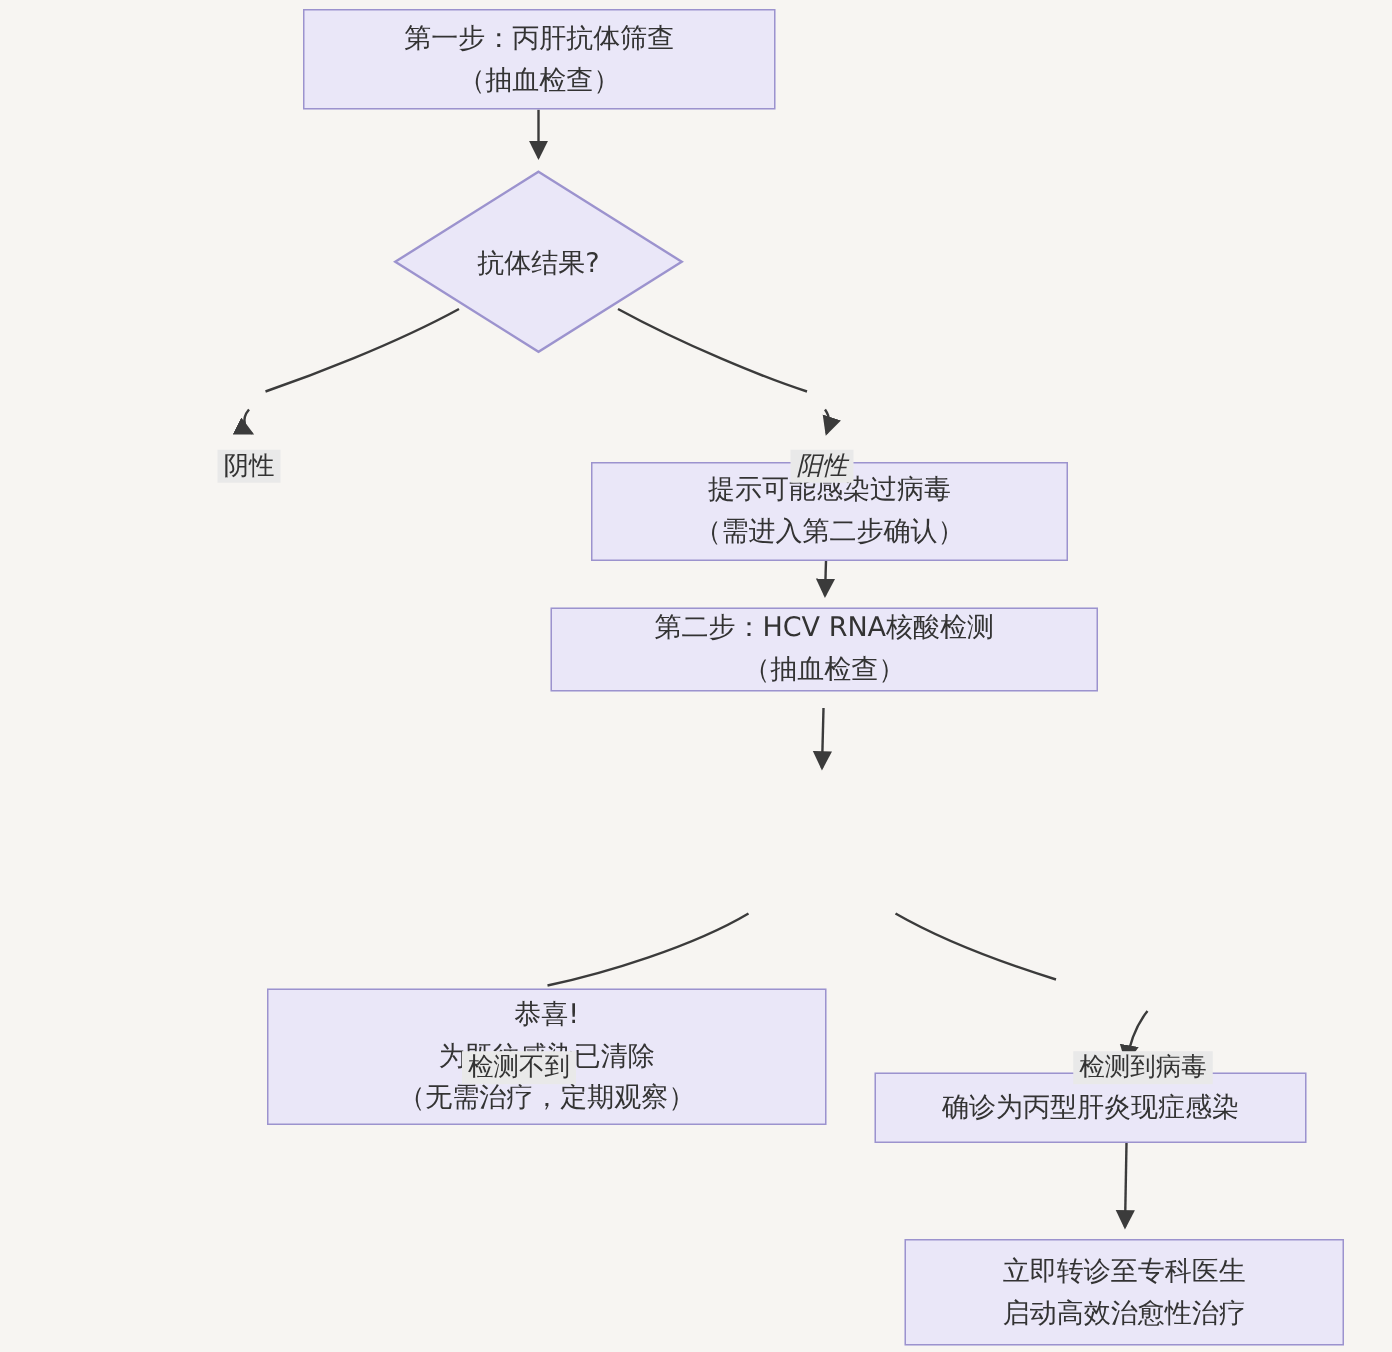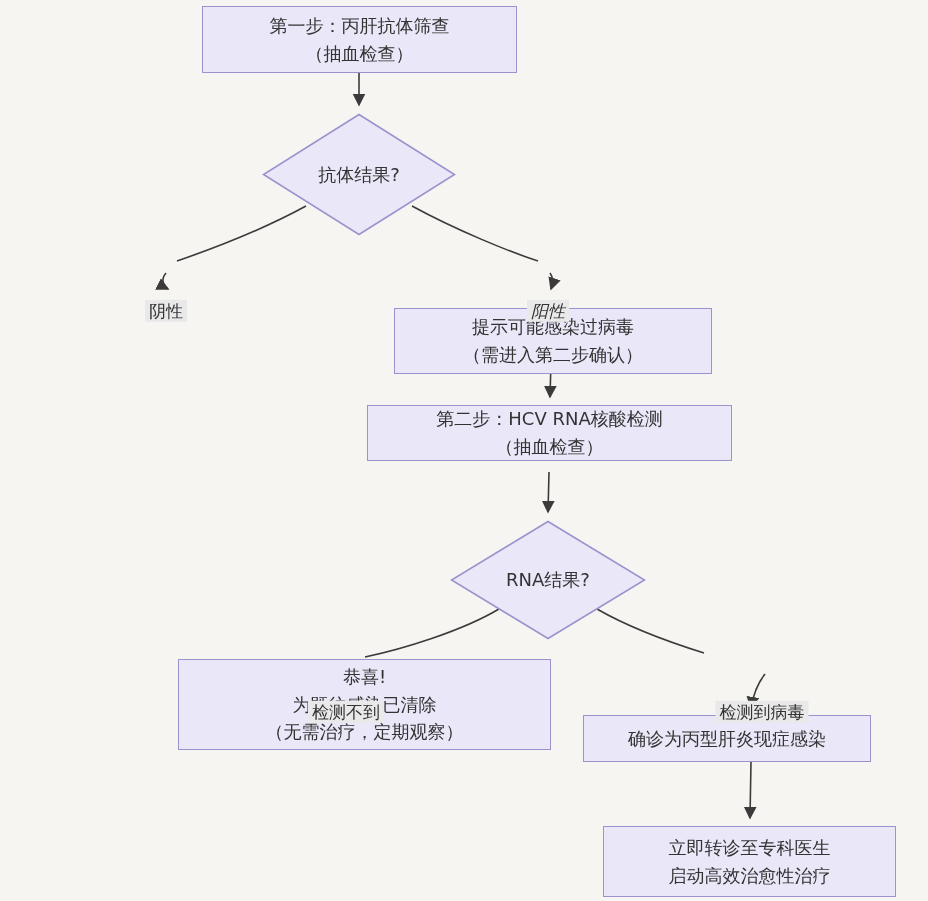--- a/index.html
+++ b/index.html
@@ -81,26 +81,20 @@
   <div class="node box" style="left:394px;top:308px;width:318px;height:66px;">
     <span>提示可能感染过病毒
 （需进入第二步确认）</span>
   </div>
 
   <div class="node box" style="left:367px;top:405px;width:365px;height:56px;">
     <span>第二步：HCV RNA核酸检测
 （抽血检查）</span>
   </div>
 
-  <div class="node diamond" style="left:450px;top:520px;width:196px;height:120px;">
-    <svg width="196" height="120">
-      <polygon points="98,1.5 194.5,60 98,118.5 1.5,60"></polygon>
-    </svg>
-    <span class="dlabel">RNA结果?</span>
-  </div>
 
   <span class="edge-label" style="left:346px;top:664px;">检测不到</span>
   <span class="edge-label" style="left:762px;top:664px;">检测到病毒</span>
 
   <div class="node box" style="left:178px;top:659px;width:373px;height:91px;">
     <span>恭喜!
 为既往感染已清除
 （无需治疗，定期观察）</span>
   </div>
 

